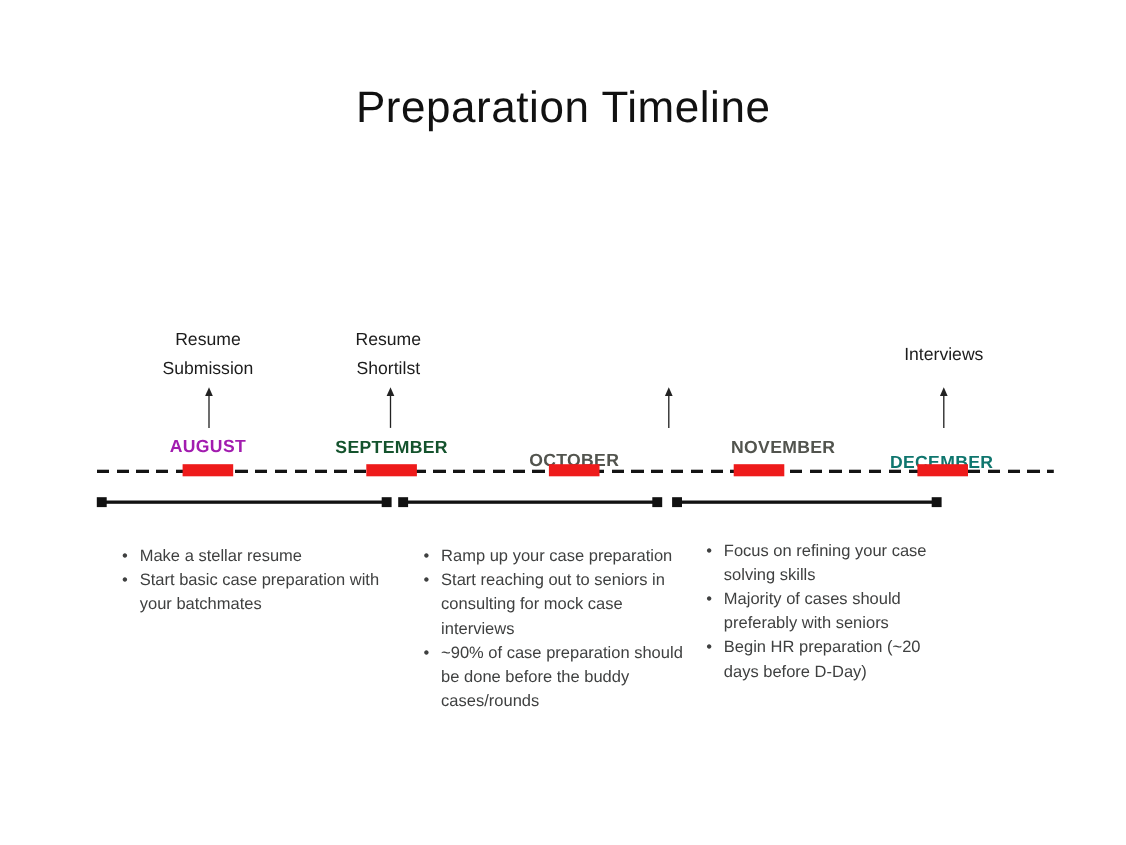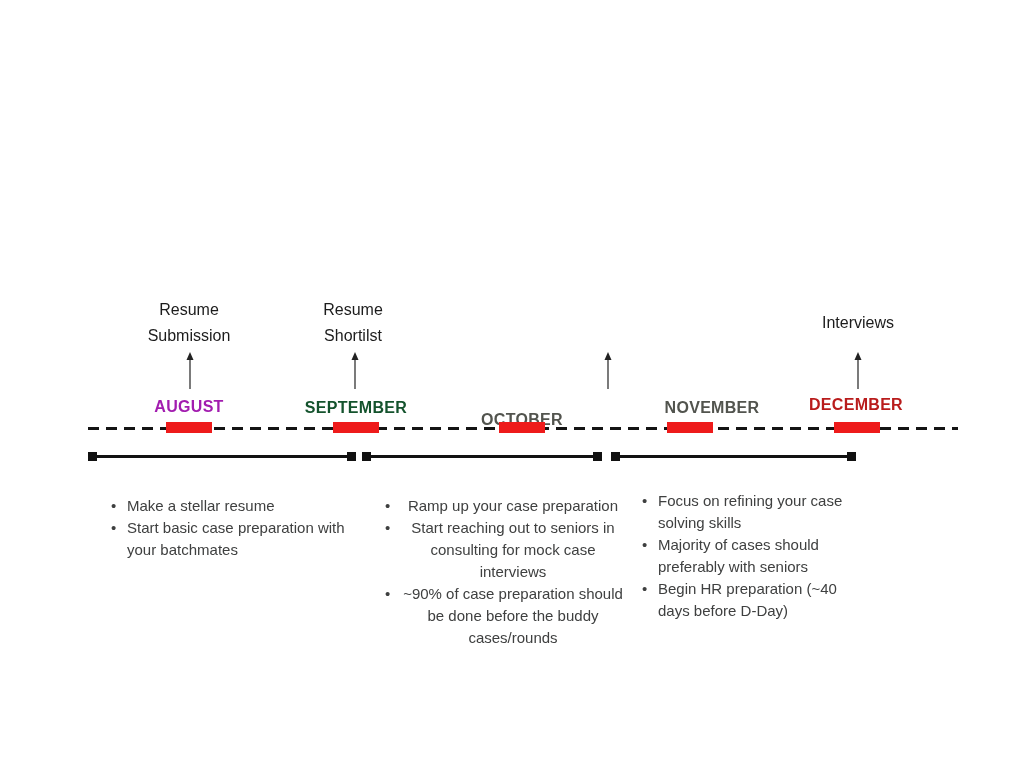--- a/index.html
+++ b/index.html
@@ -97,20 +97,21 @@
   }
   .col-1 { left: 97px;  top: 483px; width: 258px; }
   .col-2 { left: 371px; top: 483px; width: 242px; }
   .col-3 { left: 628px; top: 478px; width: 232px; }
 </style>
 </head>
 <body>
 
 <div class="slide">
 
+  <div class="title">Preparation Timeline</div>
 
   <div class="event-label" style="left:189px; top:297px;">
     <div>Resume</div>
     <div>Submission</div>
   </div>
   <div class="event-label" style="left:353px; top:297px;">
     <div>Resume</div>
     <div>Shortilst</div>
   </div>
   <div class="event-label" style="left:858px; top:310px;">
@@ -131,21 +132,21 @@
   </svg>
   <svg class="up-arrow" style="left:858px; top:351px;" width="12" height="38">
     <path d="M6 1 L2.5 9 L9.5 9 Z" fill="#222"></path>
     <line x1="6" y1="8" x2="6" y2="38" stroke="#222" stroke-width="1.2"></line>
   </svg>
 
   <div class="month" style="left: 189px; top: 398px; color: #a21caf;">AUGUST</div>
   <div class="month" style="left: 356px; top: 399px; color: #14532d;">SEPTEMBER</div>
   <div class="month" style="left: 522px; top: 378px; color: rgb(82, 84, 78); margin-top: 33px;">OCTOBER</div>
   <div class="month" style="left: 690px; top: 399px; color: rgb(82, 84, 78); padding-left: 44px;">NOVEMBER</div>
-  <div class="month" style="left: 856px; top: 396px; color: #b91c1c;">DECEMBER</div>
+  <div class="month" style="left: 856px; top: 412px; color: #0f766e;">DECEMBER</div>
 
   <div class="dash-line"></div>
 
   <div class="marker" style="left: 189px; background: rgb(238, 27, 27);"></div>
   <div class="marker" style="left: 356px; background: rgb(238, 27, 27);"></div>
   <div class="marker" style="left: 522px; background: rgb(238, 27, 27);"></div>
   <div class="marker" style="left: 690px; background: rgb(238, 27, 27);"></div>
   <div class="marker" style="left: 857px; background: rgb(238, 27, 27);"></div>
 
   <div class="bracket" style="left:88px; width:268px;">
@@ -161,24 +162,24 @@
   <div class="bracket" style="left:611px; width:245px;">
     <div class="bracket-line"></div>
     <div class="bracket-cap left"></div>
     <div class="bracket-cap right"></div>
   </div>
 
   <ul class="phase-list col-1" style="color: rgb(63, 64, 64);">
     <li>Make a stellar resume</li>
     <li>Start basic case preparation with your batchmates</li>
   </ul>
-  <ul class="phase-list col-2" style="color: rgb(63, 64, 64); text-align: center;">
+  <ul class="phase-list col-2" style="color: rgb(63, 64, 64);">
     <li>Ramp up your case preparation</li>
     <li>Start reaching out to seniors in consulting for mock case interviews</li>
     <li>~90% of case preparation should be done before the buddy cases/rounds</li>
   </ul>
   <ul class="phase-list col-3" style="color: rgb(63, 64, 64);">
     <li>Focus on refining your case solving skills</li>
     <li>Majority of cases should preferably with seniors</li>
-    <li>Begin HR preparation (~40 days before D-Day)</li>
+    <li>Begin HR preparation (~20 days before D-Day)</li>
   </ul>
 
 </div>
 
 </body></html>

